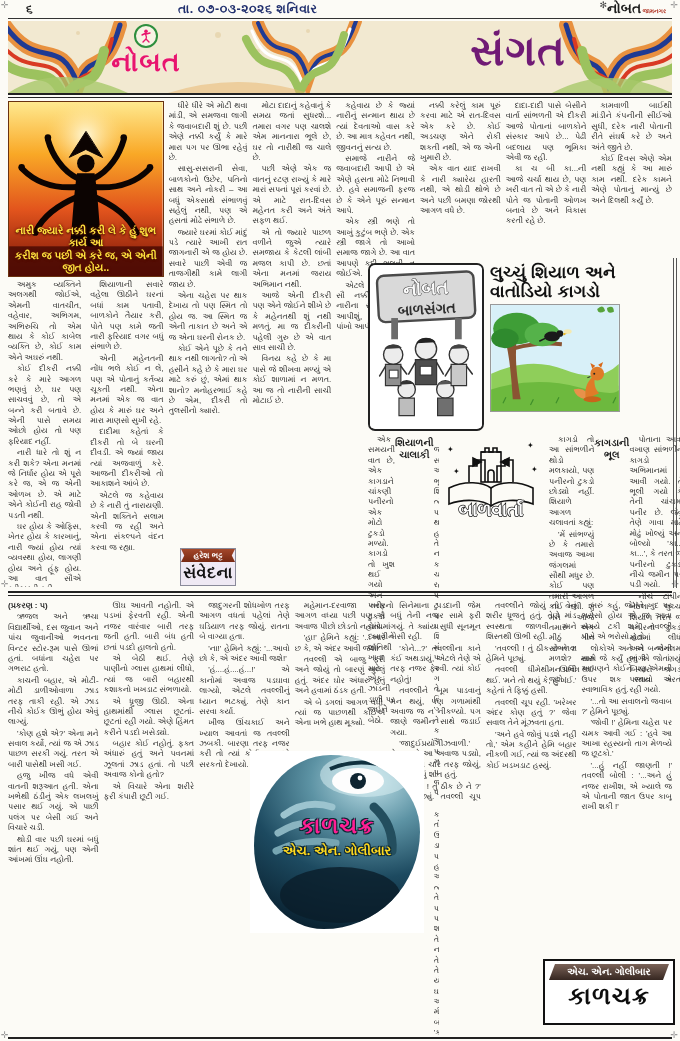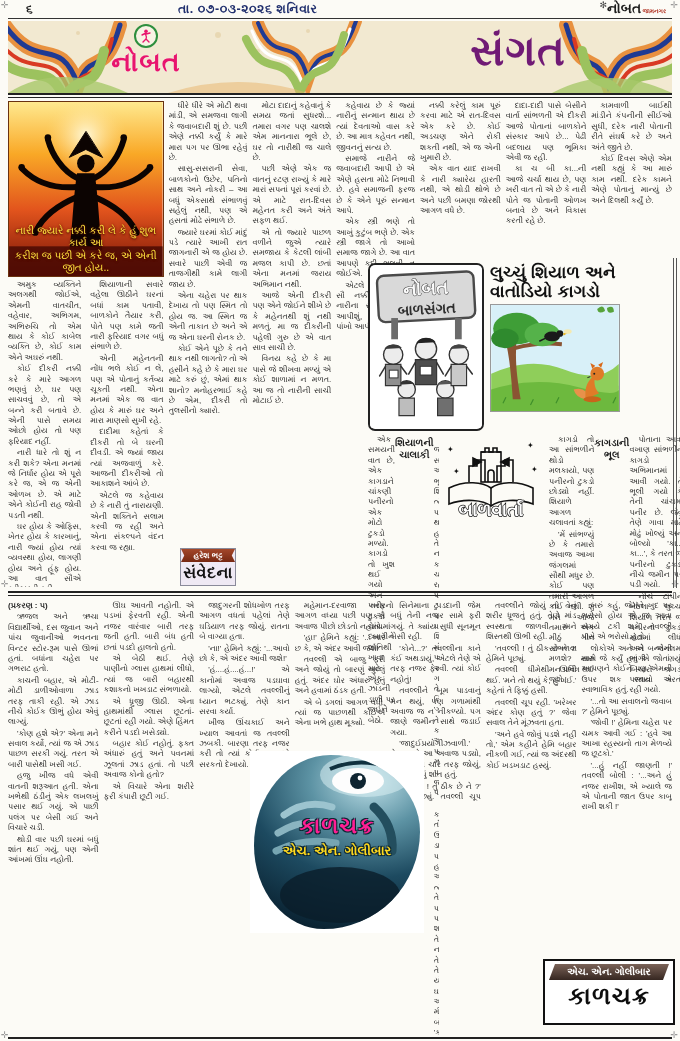--- a/index.html
+++ b/index.html
@@ -35,21 +35,21 @@
 
   
   .bt p { font-size:8px; line-height:1.3; text-align:justify; text-indent:9px; color:#262626; margin-bottom:1px; }
   .col { overflow:hidden; }
 
   
   .topsec { display:flex; gap:5px; padding:0 8px; height:486px; margin-top:3px; }
   .tlgroup { width:158px; display:flex; flex-direction:column; }
   .photo { position:relative; height:176px; border:1px solid #6a3210; flex:none; }
   .photo svg { display:block; width:100%; height:100%; }
-  .photo .cap { position:absolute; left:0; right:0; bottom:2px; text-align:center; font-weight:400;
+  .photo .cap { position:absolute; left:0; right:0; bottom:2px; text-align:center; font-weight:700;
     font-size:10.5px; line-height:1.2; color:#ffe23e; text-shadow:0 1px 2px #3c0b02, 0 0 3px #7e1c05; }
   .tlcols { flex:1; display:flex; gap:9px; margin-top:3px; overflow:hidden; }
   .tlcols .col { flex:1; }
   .tcol { width:80px; display:flex; flex-direction:column; }
 
   .sbox { width:56px; margin:4px auto 1px; border:1px solid #8a8a9a; background:#efe9f4; text-align:center; flex:none; }
   .sbox .rib { background:linear-gradient(#a4472a,#76281２); background:linear-gradient(#a4472a,#762812); color:#fff;
     font-size:8px; font-weight:bold; padding:1.5px 0; clip-path:polygon(0 0,100% 0,94% 50%,100% 100%,0 100%,6% 50%); }
   .sbox .ttl { font-size:16px; font-weight:800; color:#111; padding:2px 0 3px; letter-spacing:.5px; }
 

